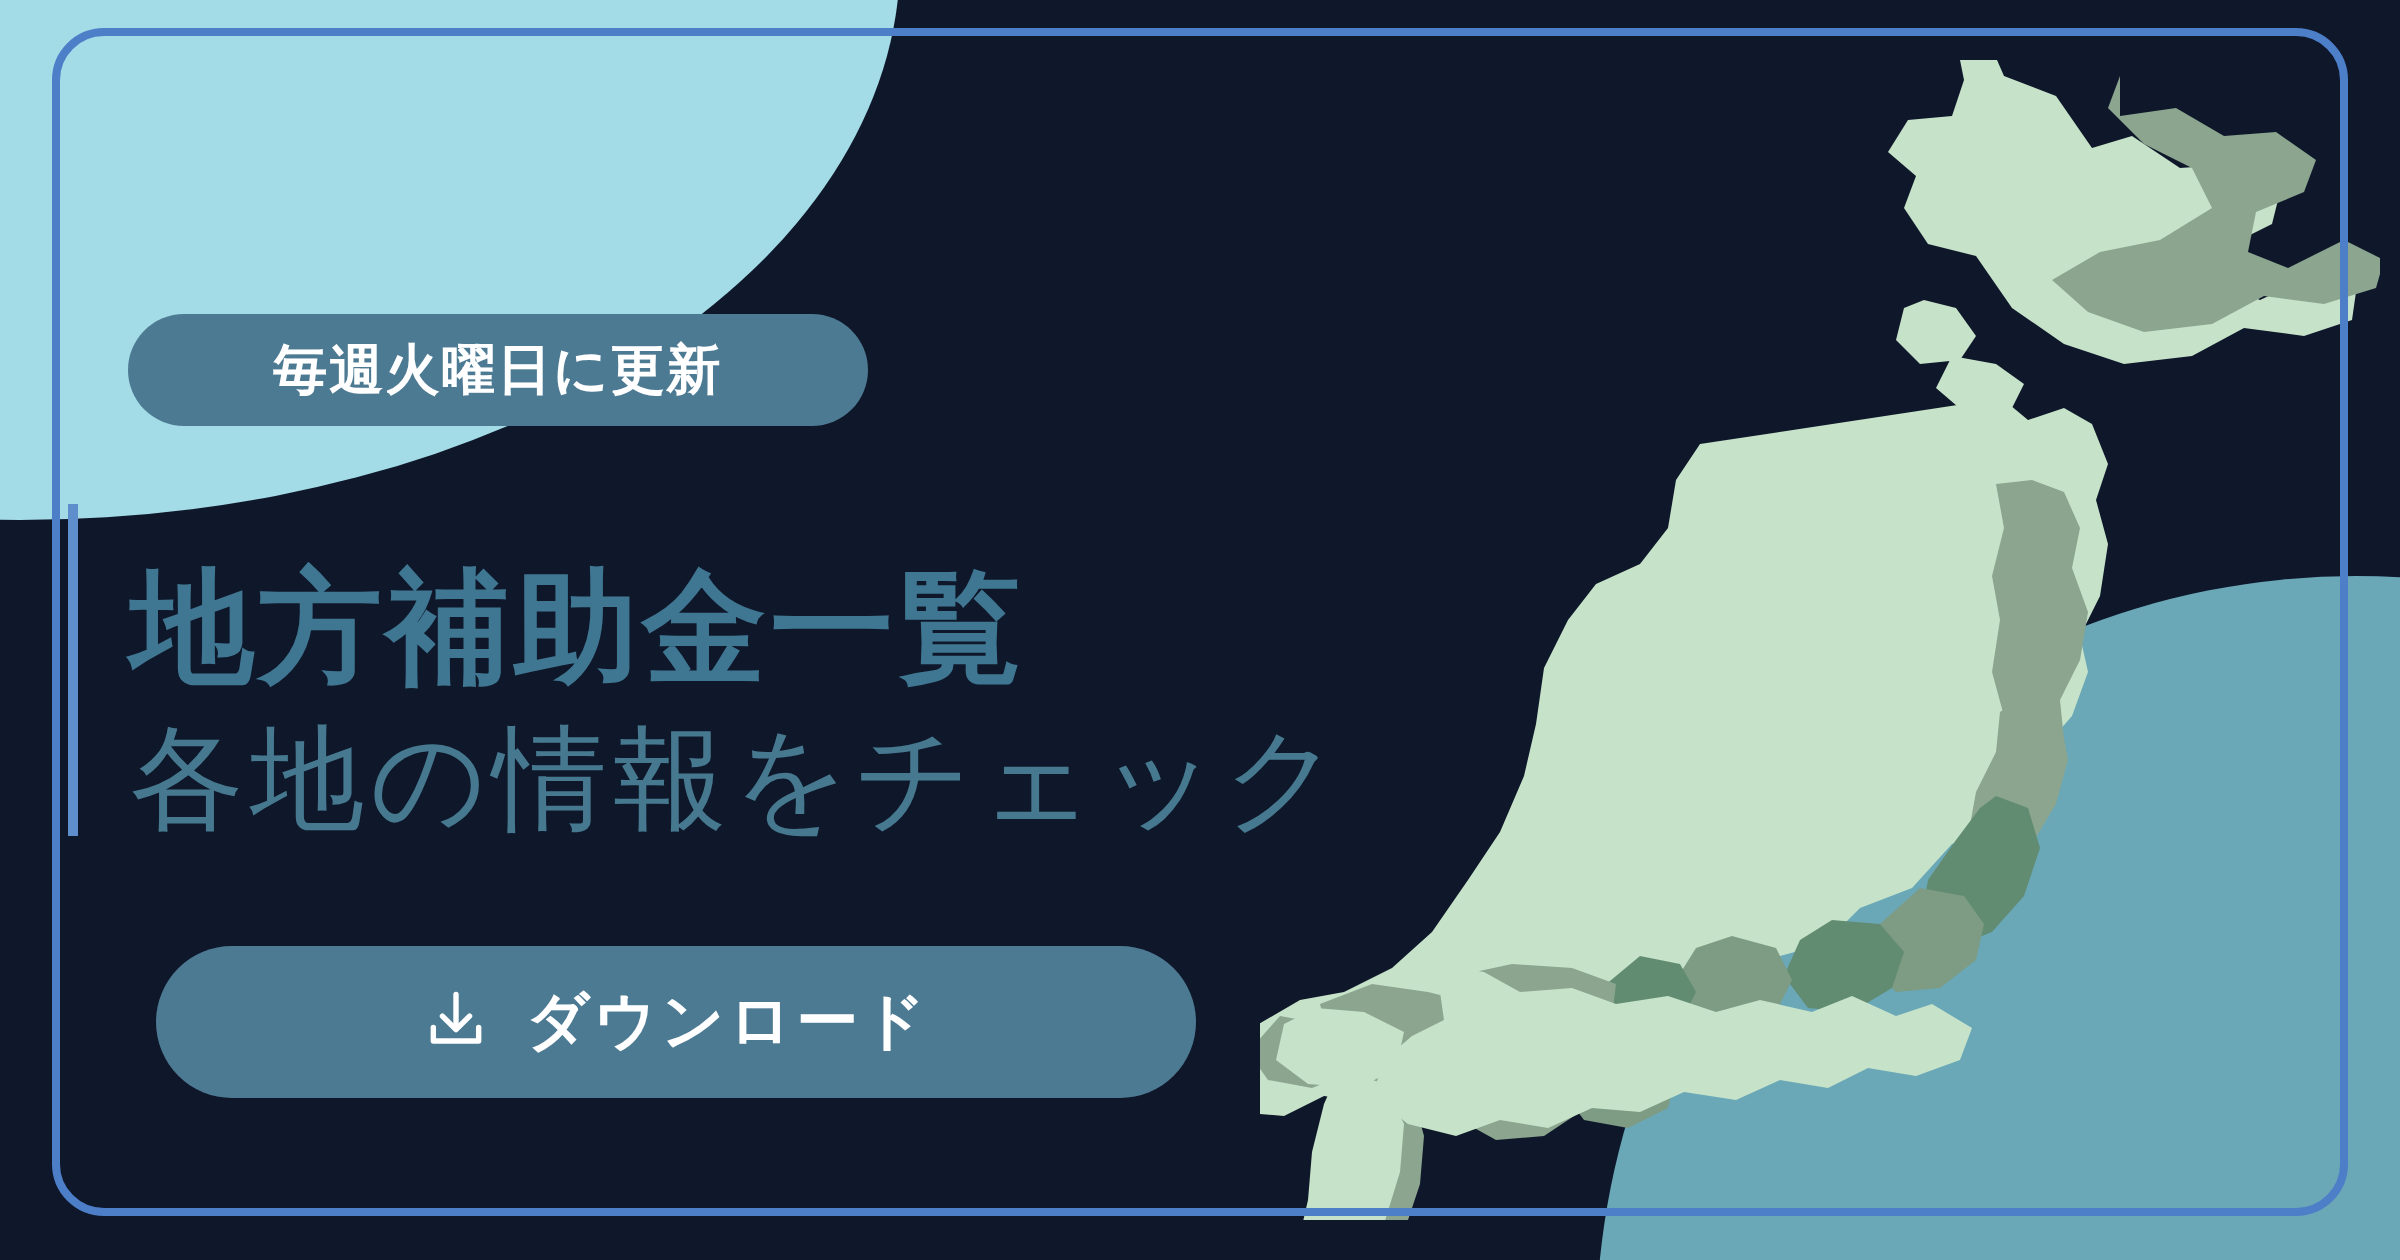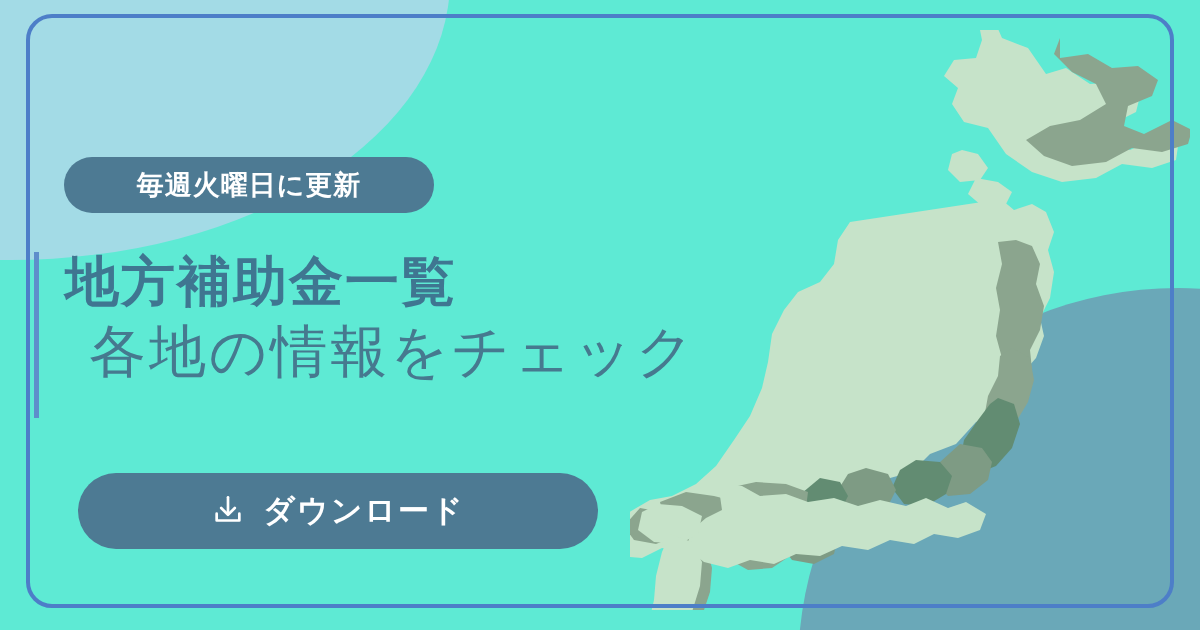--- a/index.html
+++ b/index.html
@@ -8,21 +8,21 @@
     background: #ffffff;
   }
   body {
     font-family: "Liberation Sans", "DejaVu Sans", sans-serif;
   }
   .canvas {
     position: relative;
     width: 1200px;
     height: 630px;
     overflow: hidden;
-    background: #5eead4;
+    background: #0f172a;
   }
 
   
   .blob-topleft {
     position: absolute;
     left: -430px;
     top: -300px;
     width: 880px;
     height: 560px;
     border-radius: 50%;
@@ -96,35 +96,35 @@
     position: absolute;
     left: 34px;
     top: 252px;
     border-left: 5px solid #5e8ecb;
     padding-left: 26px;
     height: 166px;
     box-sizing: border-box;
   }
   .title-main {
     color: #3f7691;
-    font-size: 54px;
+    font-size: 62px;
     font-weight: bold;
     line-height: 1.08;
     letter-spacing: 2px;
     white-space: nowrap;
+    margin-top: 30px;
   }
   .title-sub {
     color: #46798f;
     font-size: 57px;
     font-weight: normal;
     line-height: 1.25;
     letter-spacing: 3px;
     white-space: nowrap;
     margin-top: 6px;
-    margin-left: 24px;
   }
 
   .download-btn {
     position: absolute;
     left: 78px;
     top: 473px;
     width: 520px;
     height: 76px;
     background: #4d7a93;
     border: none;

